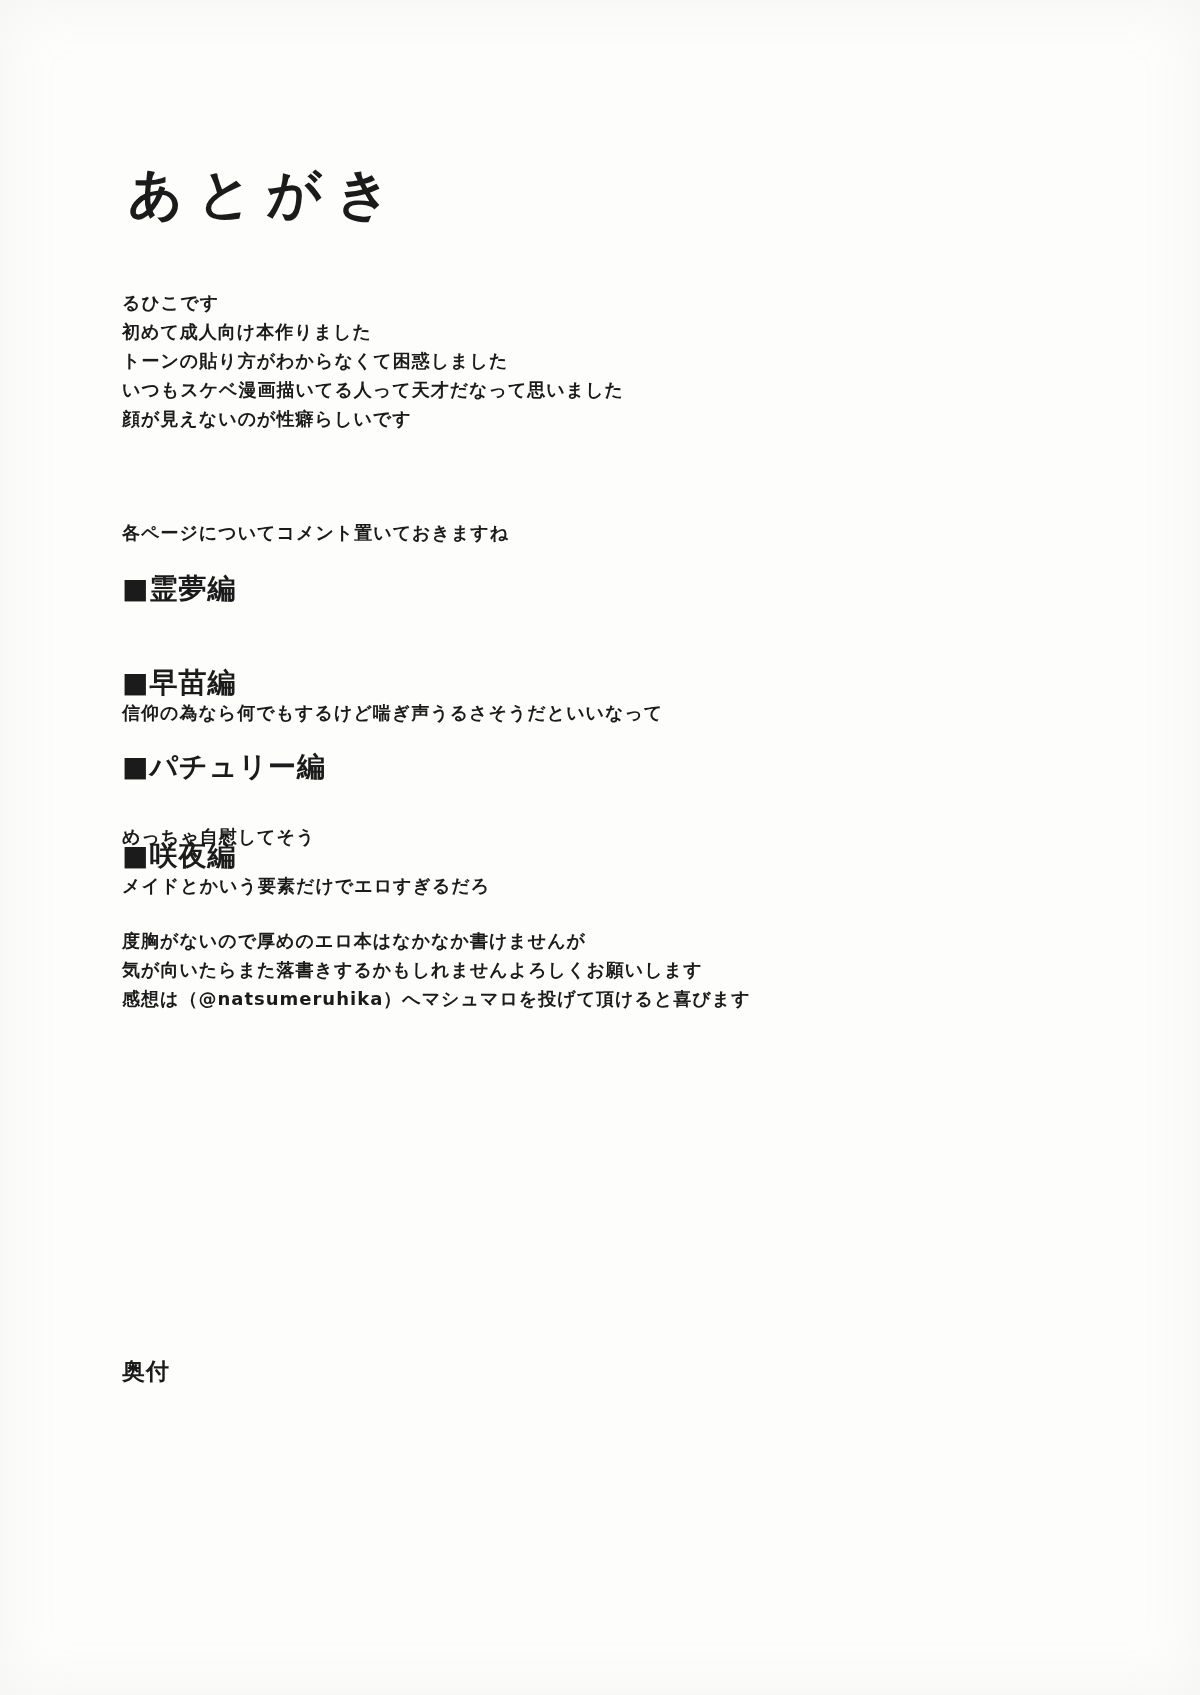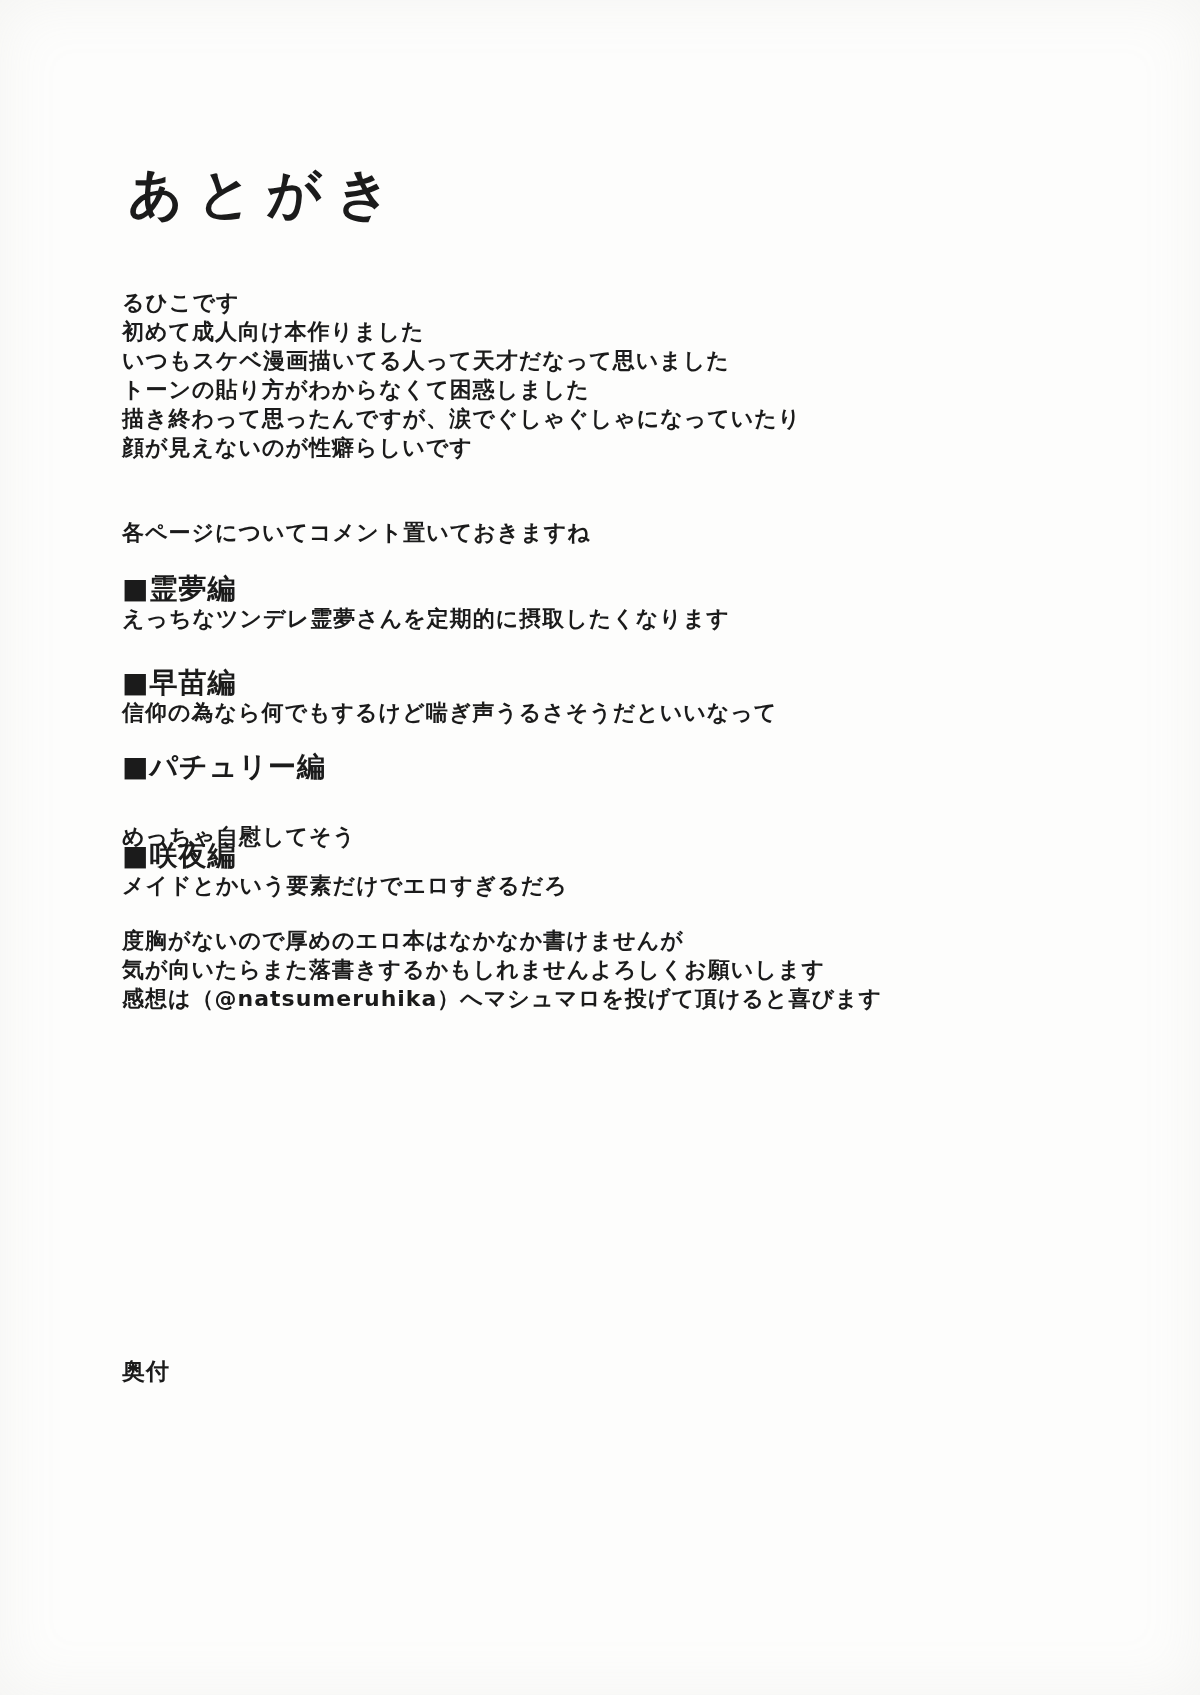--- a/index.html
+++ b/index.html
@@ -28,21 +28,21 @@
   .blk { position: absolute; left: 122px; }
   .title {
     top: 128px;
     left: 128px;
     font-size: 54px;
     font-weight: 700;
     letter-spacing: 14px;
     line-height: 1.1;
   }
   .bodytext {
-    font-size: 22px;
+    font-size: 18px;
     font-weight: 700;
     line-height: 29px;
     letter-spacing: 1px;
     white-space: nowrap;
   }
   .intro      { top: 288px; }
   .comment    { top: 518px; }
   .sec-head   { font-size: 28px; font-weight: 700; line-height: 29px; letter-spacing: 1px; white-space: nowrap; }
   .sec-reimu-h  { top: 574px; }
   .sec-reimu-b  { top: 604px; }
@@ -60,30 +60,28 @@
 </head>
 <body>
 
 <div class="page">
 
   <h1 class="blk title">あとがき</h1>
 
   <div class="blk bodytext intro">
     <span class="line">るひこです</span>
     <span class="line">初めて成人向け本作りました</span>
+    <span class="line">トーンの貼り方がわからなくて困惑しました</span>
     <span class="line">いつもスケベ漫画描いてる人って天才だなって思いました</span>
-    <span class="line">トーンの貼り方がわからなくて困惑しました</span>
-    <span class="line">描き終わって思ったんですが、涙でぐしゃぐしゃになっていたり</span>
     <span class="line">顔が見えないのが性癖らしいです</span>
   </div>
 
   <div class="blk bodytext comment">各ページについてコメント置いておきますね</div>
 
   <div class="blk sec-head sec-reimu-h">■霊夢編</div>
-  <div class="blk bodytext sec-reimu-b">えっちなツンデレ霊夢さんを定期的に摂取したくなります</div>
 
   <div class="blk sec-head sec-sanae-h">■早苗編</div>
   <div class="blk bodytext sec-sanae-b">信仰の為なら何でもするけど喘ぎ声うるさそうだといいなって</div>
 
   <div class="blk sec-head sec-patch-h">■パチュリー編</div>
   <div class="blk bodytext sec-patch-b">めっちゃ自慰してそう</div>
 
   <div class="blk sec-head sec-sakuya-h">■咲夜編</div>
   <div class="blk bodytext sec-sakuya-b">メイドとかいう要素だけでエロすぎるだろ</div>
 

